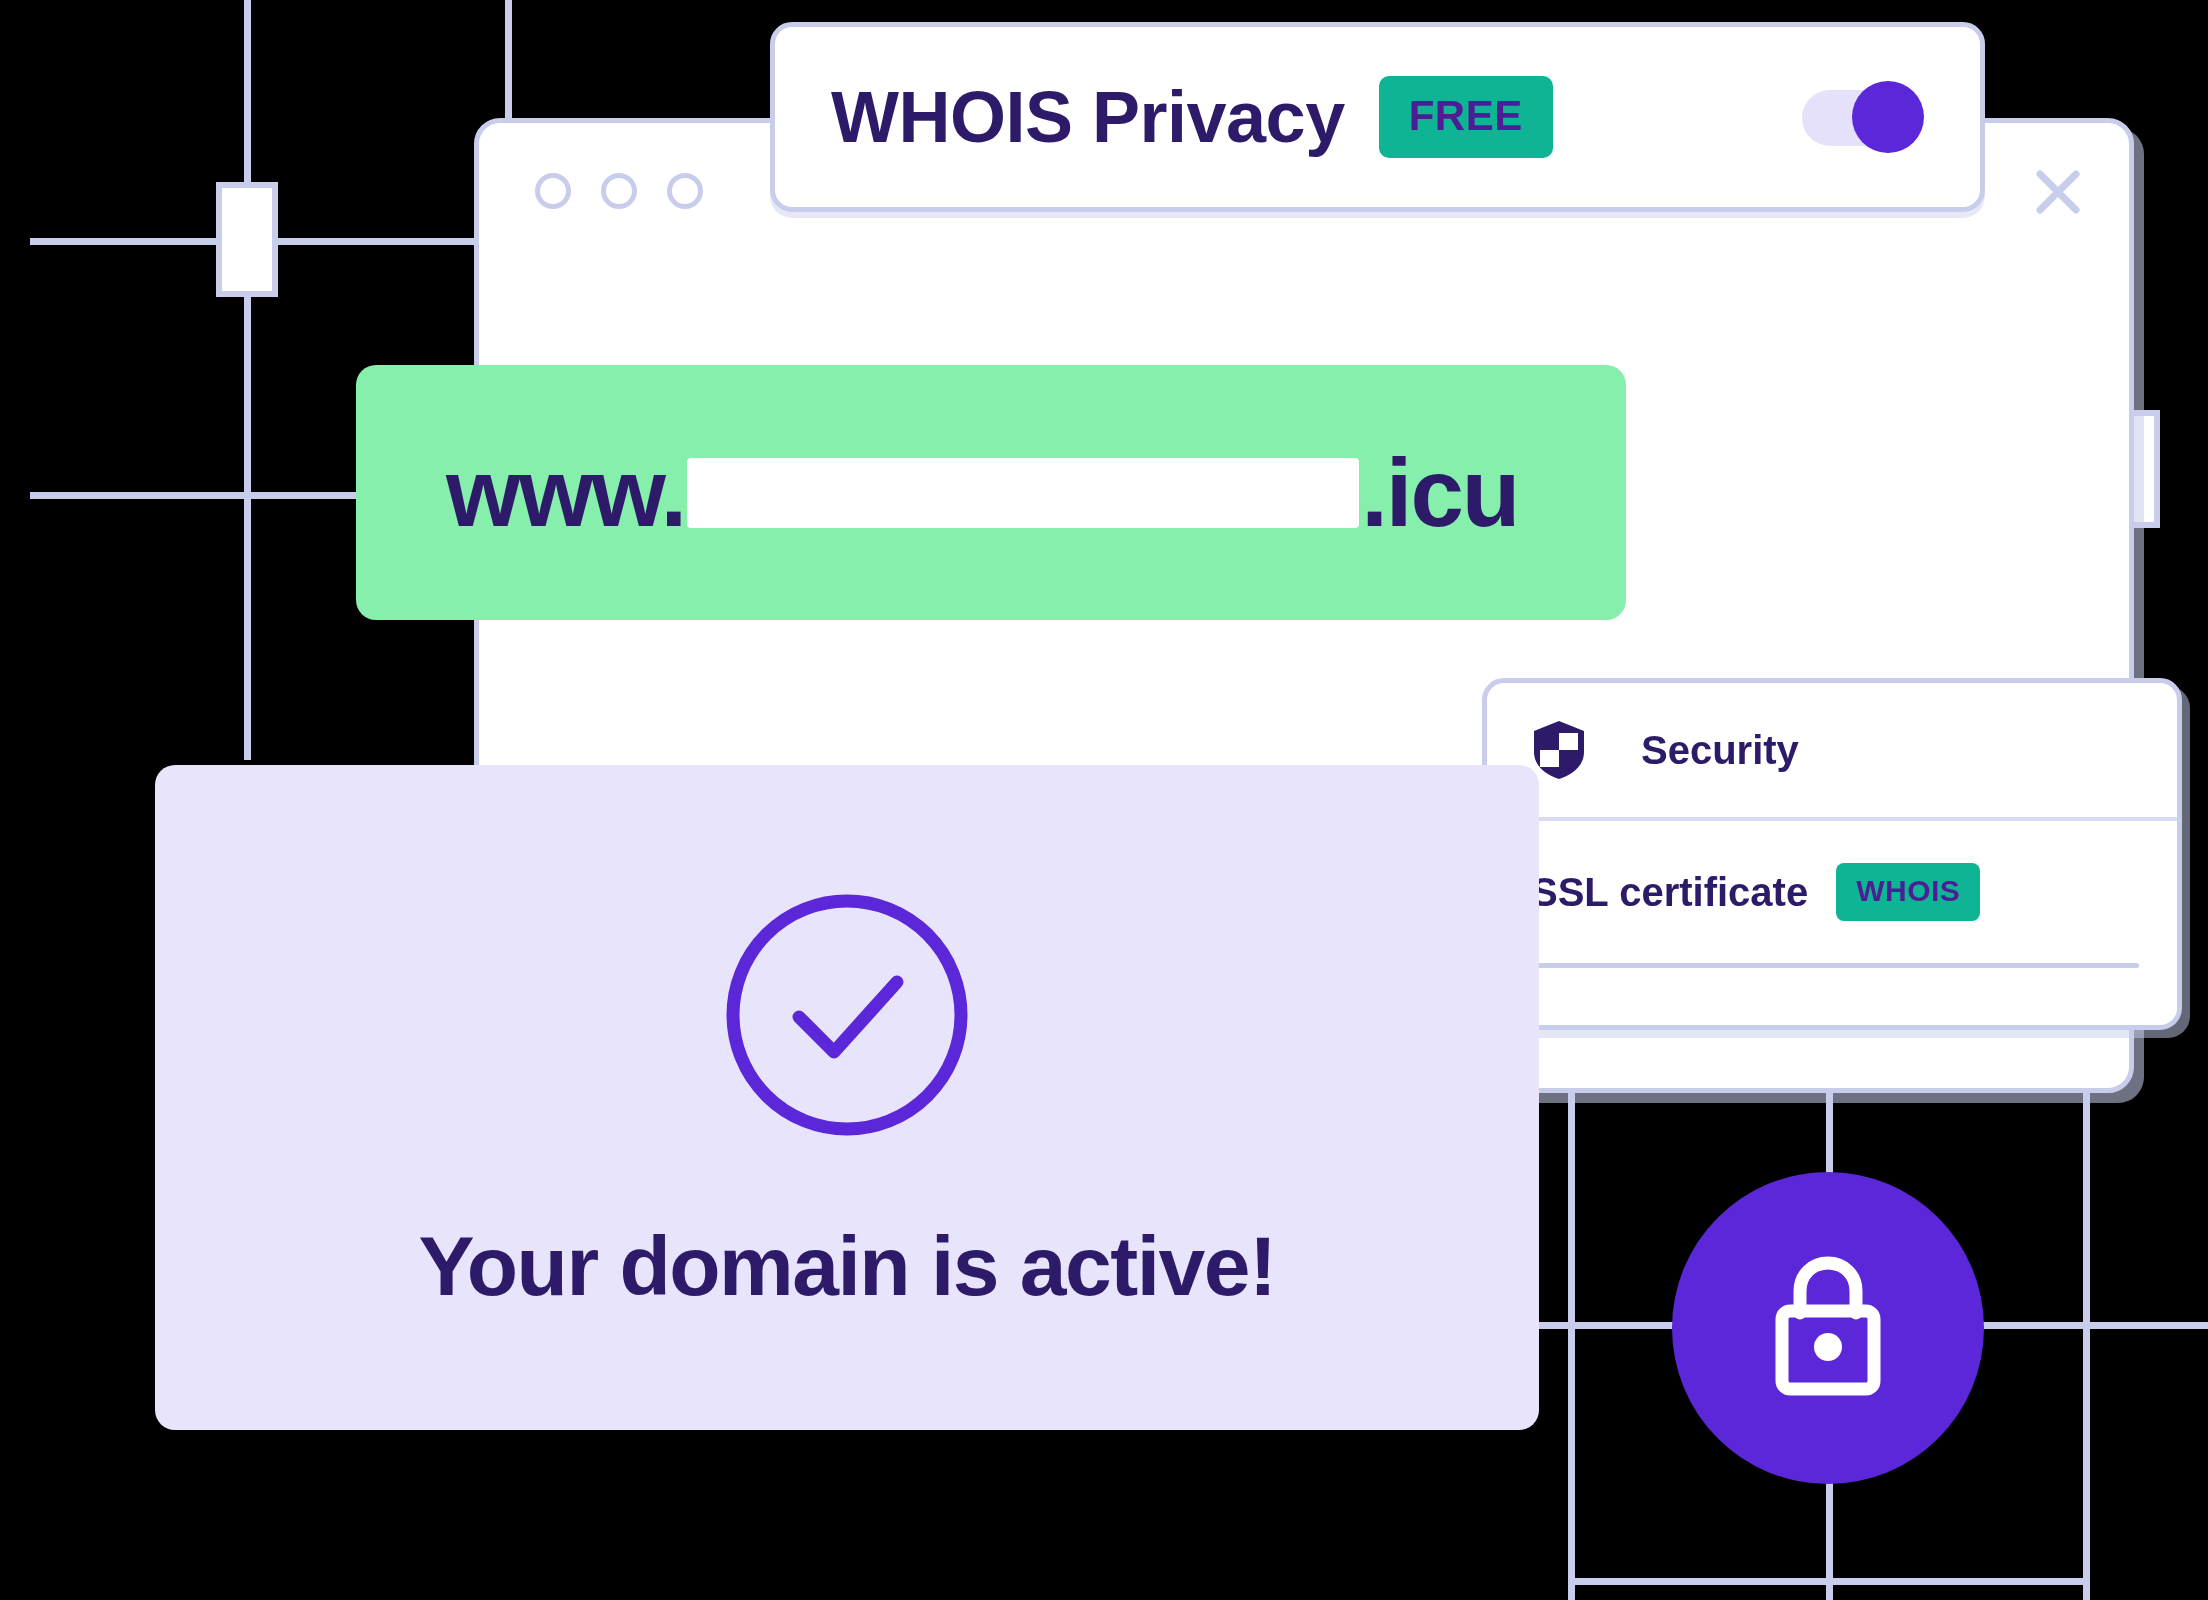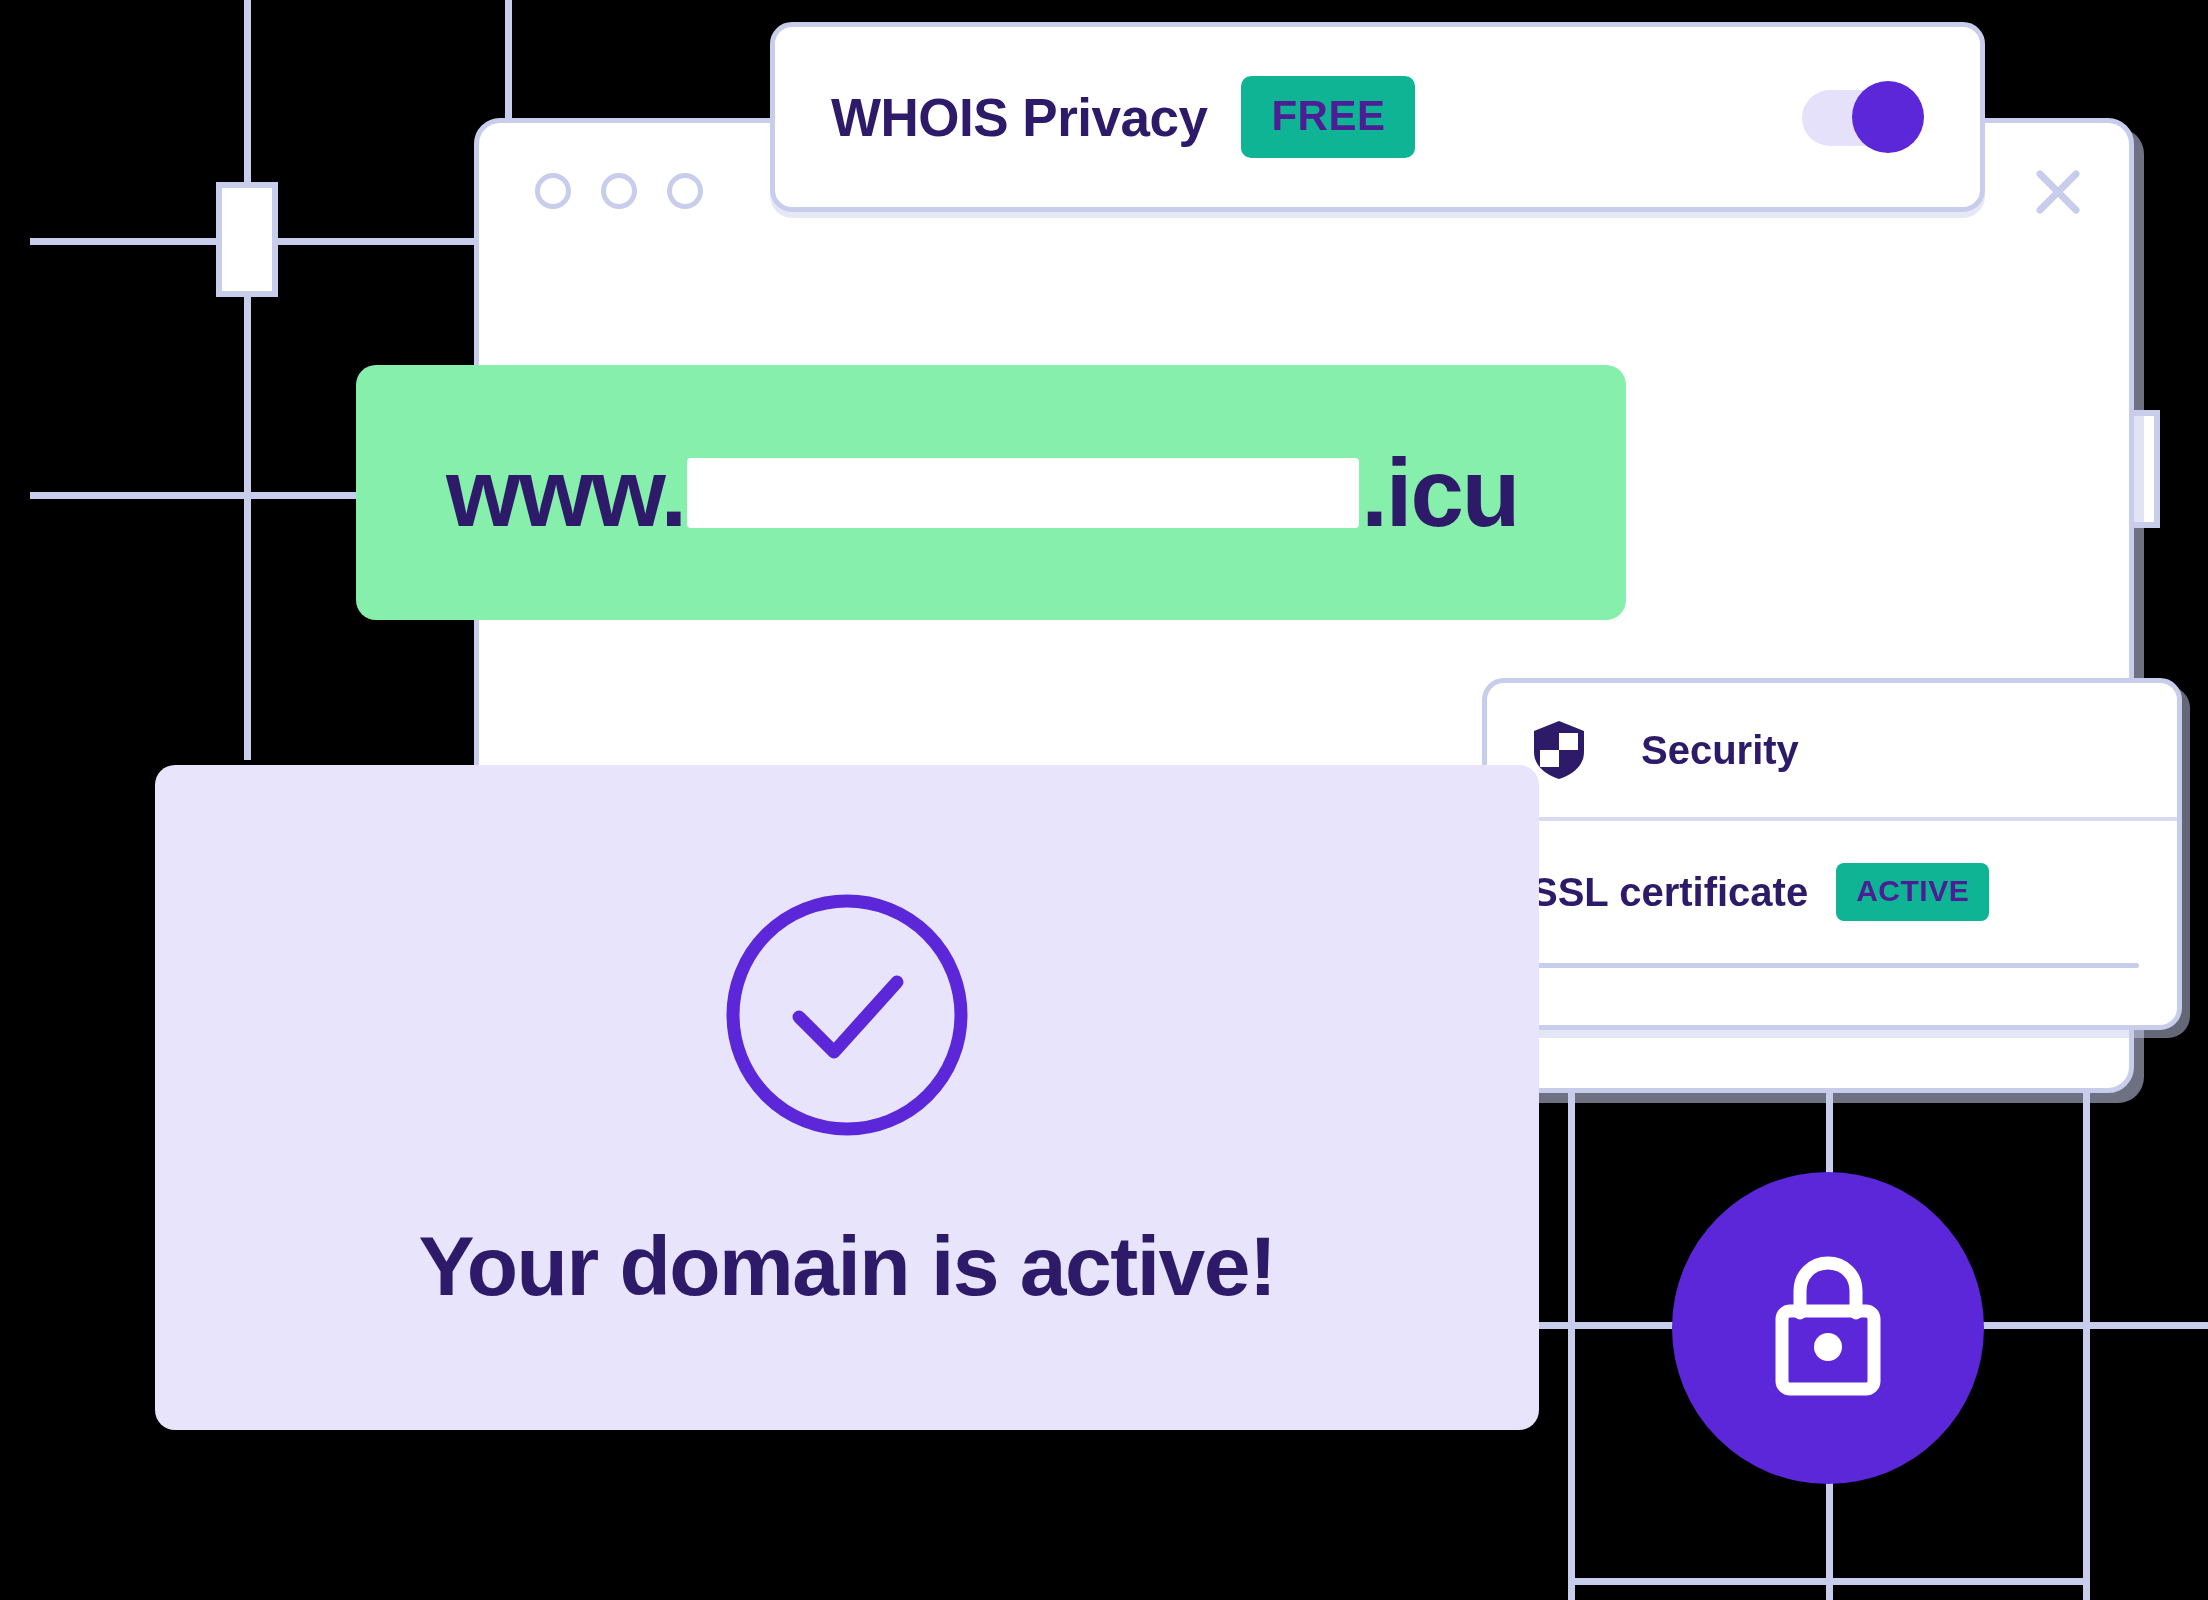--- a/index.html
+++ b/index.html
@@ -89,21 +89,21 @@
     background: #FFFFFF;
     border: 5px solid #C8CDEB;
     border-radius: 22px;
     box-sizing: border-box;
     display: flex;
     align-items: center;
     padding: 0 56px;
     box-shadow: 0 6px 0 0 rgba(200,205,235,0.45);
   }
   .whois-label {
-    font-size: 53px;
+    font-size: 72px;
     font-weight: 700;
     color: #2D1B69;
     letter-spacing: -0.5px;
     white-space: nowrap;
   }
   .badge {
     display: inline-flex;
     align-items: center;
     justify-content: center;
     background: #0FB495;
@@ -333,21 +333,21 @@
           <path d="M28 2 L53 12 V33 C53 47 41 56 28 60 C15 56 3 47 3 33 V12 Z" fill="#2D1B69"></path>
           <rect x="28" y="14" width="19" height="17" fill="#FFFFFF"></rect>
           <rect x="9" y="31" width="19" height="17" fill="#FFFFFF"></rect>
         </svg>
       </span>
       <span class="security-title">Security</span>
     </div>
     <div class="security-body">
       <div class="ssl-row">
         <span class="ssl-label">SSL certificate</span>
-        <span class="badge badge-active">ACTIVE</span>
+        <span class="badge badge-active">WHOIS</span>
       </div>
       <div class="ssl-divider"></div>
     </div>
   </div>
 
   <div class="active-card">
     <span class="check-circle">
       <svg width="250" height="250" viewBox="0 0 250 250" aria-hidden="true">
         <circle cx="125" cy="125" r="114" fill="none" stroke="#5B27D9" stroke-width="13"></circle>
         <path d="M77 127 L112 162 L175 92" fill="none" stroke="#5B27D9" stroke-width="13" stroke-linecap="round" stroke-linejoin="round"></path>

